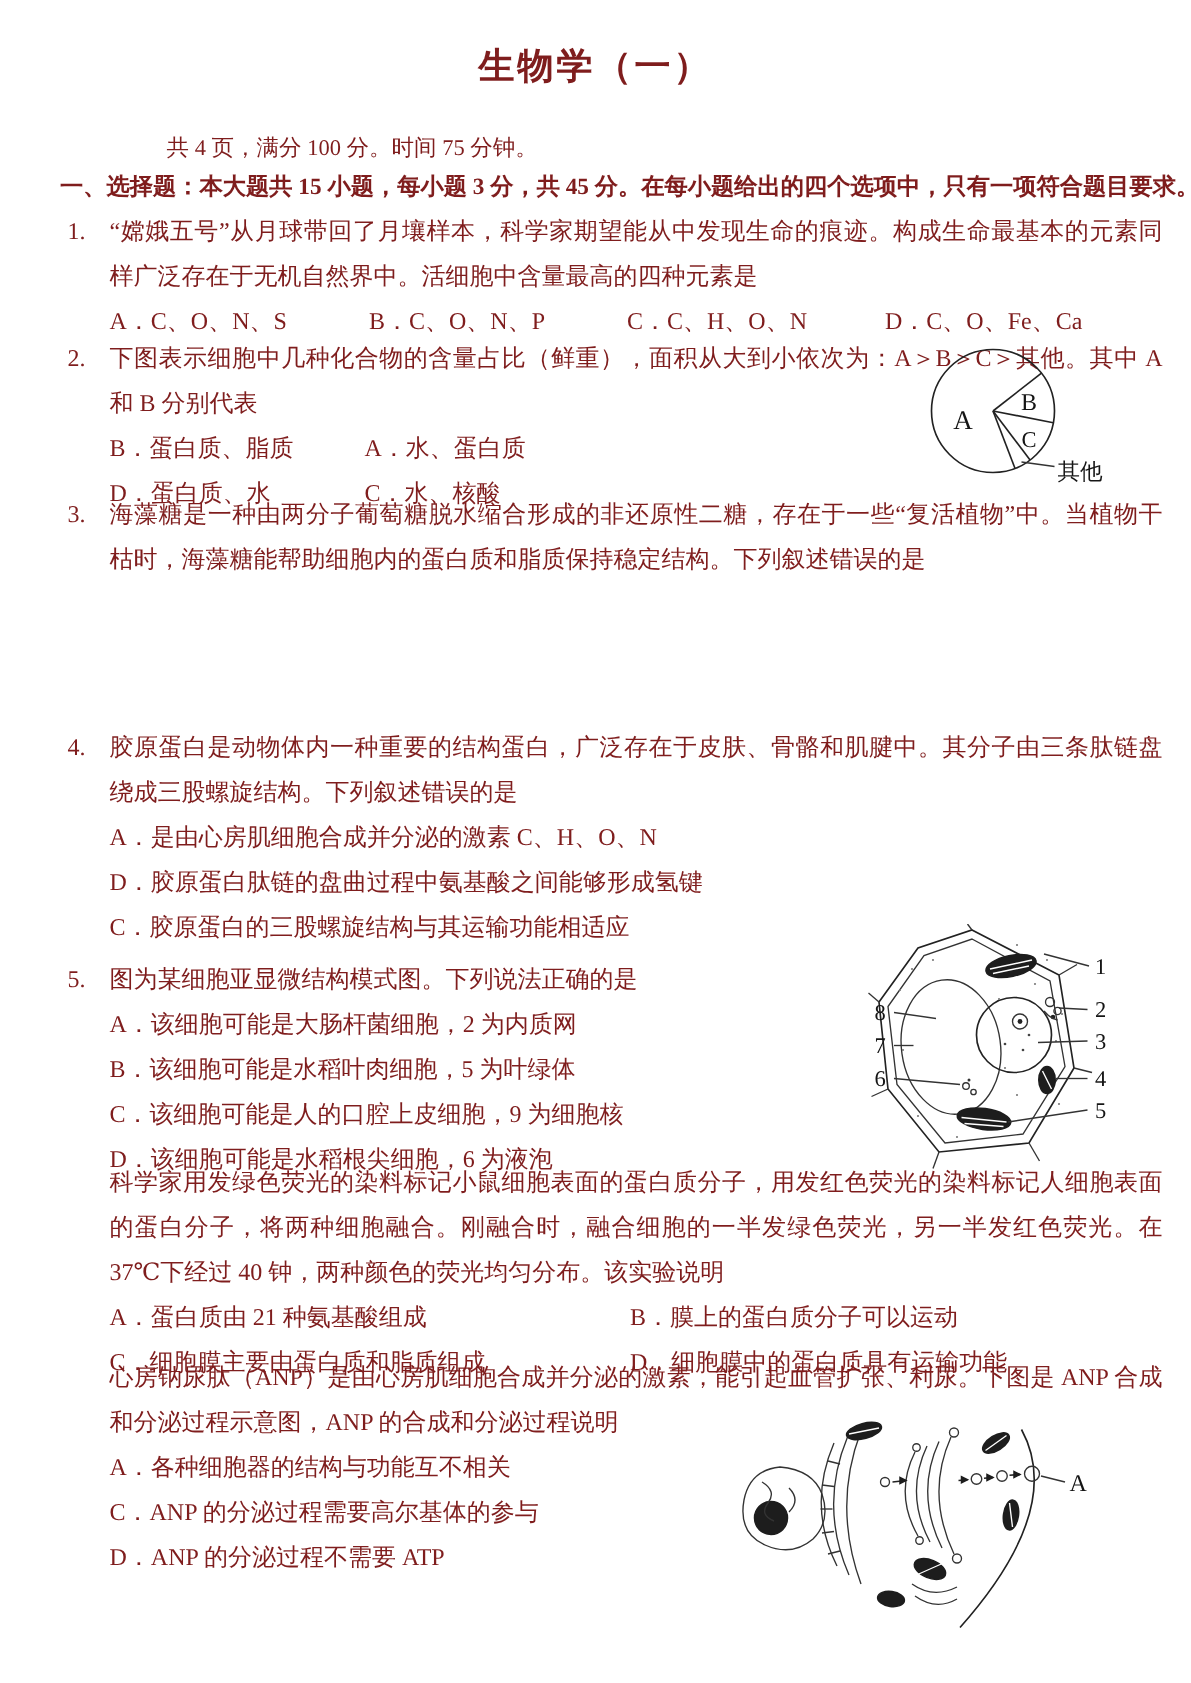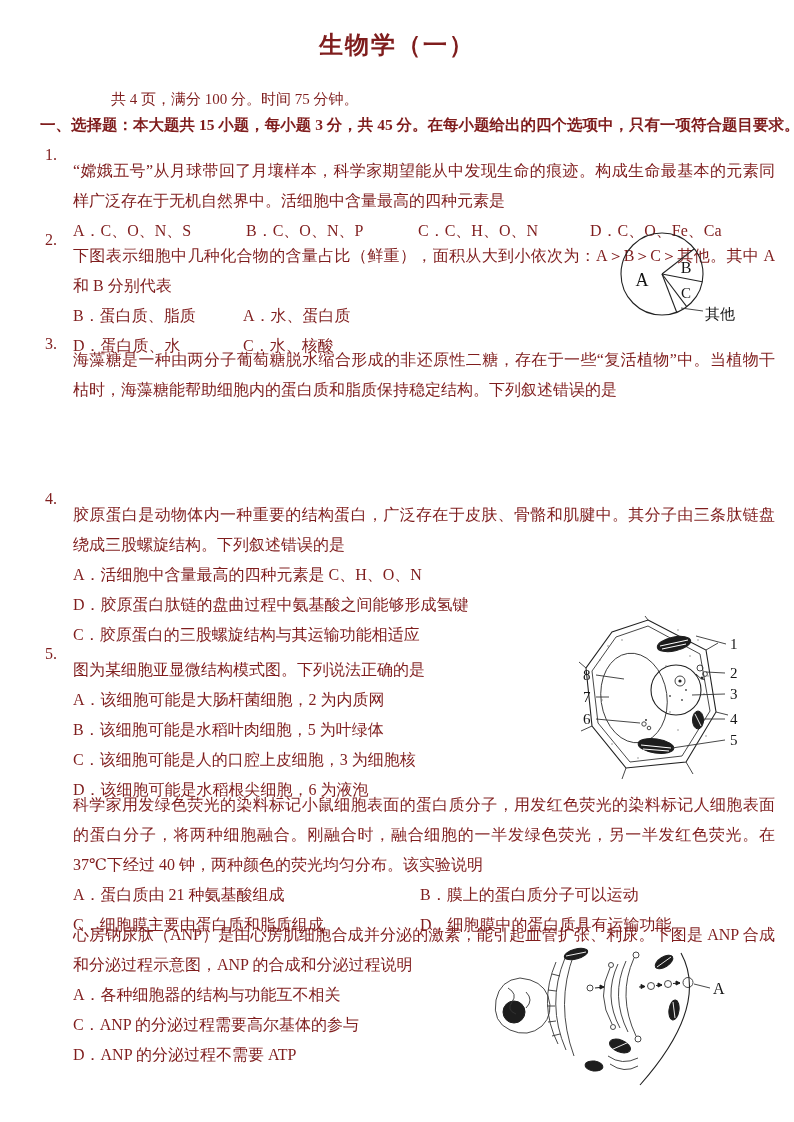--- a/index.html
+++ b/index.html
@@ -13,21 +13,21 @@
     position:absolute;top:28px;left:0;width:100%;text-align:center;
     font-size:24px;font-weight:bold;line-height:34px;letter-spacing:2px;
   }
   .meta{position:absolute;top:88px;left:73px;font-size:15px;line-height:22px;margin-left:38px;}
   .section-header{
     position:absolute;top:113px;left:40px;width:754px;
     font-size:15.5px;font-weight:bold;white-space:nowrap;line-height:24px;
   }
   .q{position:absolute;left:45px;width:730px;}
   .qnum{position:absolute;left:0;top:0;}
-  .qbody{margin-left:28px;width:702px;margin-top:16px;}
+  .qbody{margin-left:28px;width:702px;}
   .stem{text-align:justify;}
   .stem.nojust{text-align:left;}
   .opts-list .opt{line-height:30px;}
   .opts-row4{display:grid;grid-template-columns:173px 172px 172px auto;font-family:Liberation Serif, serif;}
   .opts-grid2{display:grid;grid-template-columns:170px auto;width:430px;}
   .opts-grid2w{display:grid;grid-template-columns:347px auto;}
   .fig{position:absolute;}
   svg text{font-family:"Liberation Serif","DejaVu Serif",serif;fill:#151515;}
   .ln{stroke:#222;stroke-width:1.1;fill:none;}
   .ln-thin{stroke:#333;stroke-width:0.9;fill:none;}
@@ -73,35 +73,35 @@
     <div class="qbody">
       <div class="stem">海藻糖是一种由两分子葡萄糖脱水缩合形成的非还原性二糖，存在于一些“复活植物”中。当植物干枯时，海藻糖能帮助细胞内的蛋白质和脂质保持稳定结构。下列叙述错误的是</div>
     </div>
   </div>
 
   <div class="q" style="top:484px">
     <span class="qnum">4.</span>
     <div class="qbody">
       <div class="stem">胶原蛋白是动物体内一种重要的结构蛋白，广泛存在于皮肤、骨骼和肌腱中。其分子由三条肽链盘绕成三股螺旋结构。下列叙述错误的是</div>
       <div class="opts-list">
-        <div class="opt">A．活细胞中含量最高的四种元素是 C、H、O、N</div>
+        <div class="opt">A．是由心房肌细胞合成并分泌的激素 C、H、O、N</div>
         <div class="opt">D．胶原蛋白肽链的盘曲过程中氨基酸之间能够形成氢键</div>
         <div class="opt">C．胶原蛋白的三股螺旋结构与其运输功能相适应</div>
       </div>
     </div>
   </div>
 
   <div class="q" style="top:639px">
     <span class="qnum">5.</span>
     <div class="qbody">
       <div class="stem nojust">图为某细胞亚显微结构模式图。下列说法正确的是</div>
       <div class="opts-list">
         <div class="opt">A．该细胞可能是大肠杆菌细胞，2 为内质网</div>
         <div class="opt">B．该细胞可能是水稻叶肉细胞，5 为叶绿体</div>
-        <div class="opt">C．该细胞可能是人的口腔上皮细胞，3 为细胞核</div>
+        <div class="opt">C．该细胞可能是人的口腔上皮细胞，9 为细胞核</div>
         <div class="opt">D．该细胞可能是水稻根尖细胞，6 为液泡</div>
       </div>
     </div>
   </div>
 
   <div class="q" style="top:774px">
     <span class="qnum"></span>
     <div class="qbody">
       <div class="stem">科学家用发绿色荧光的染料标记小鼠细胞表面的蛋白质分子，用发红色荧光的染料标记人细胞表面的蛋白分子，将两种细胞融合。刚融合时，融合细胞的一半发绿色荧光，另一半发红色荧光。在 37℃下经过 40 钟，两种颜色的荧光均匀分布。该实验说明</div>
       <div class="opts-grid2w">

